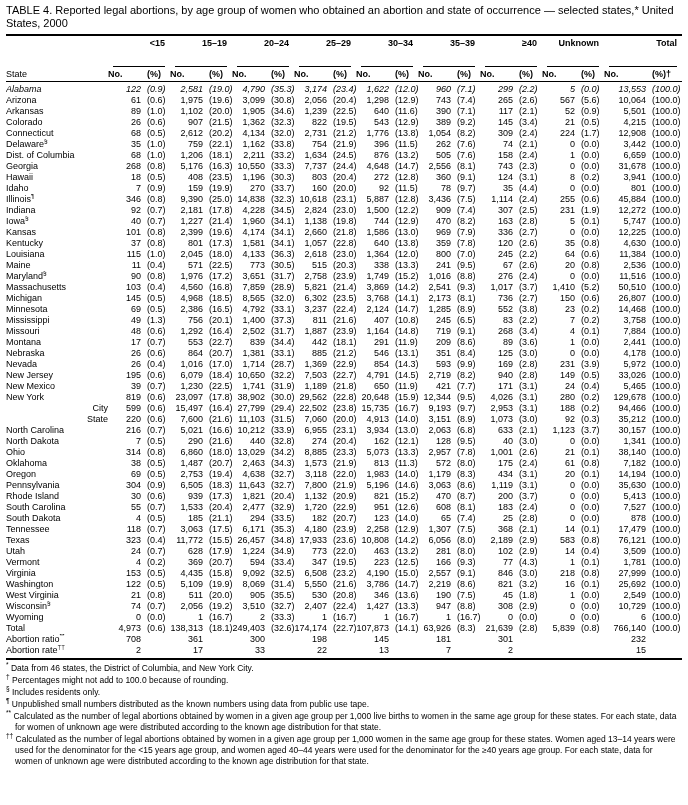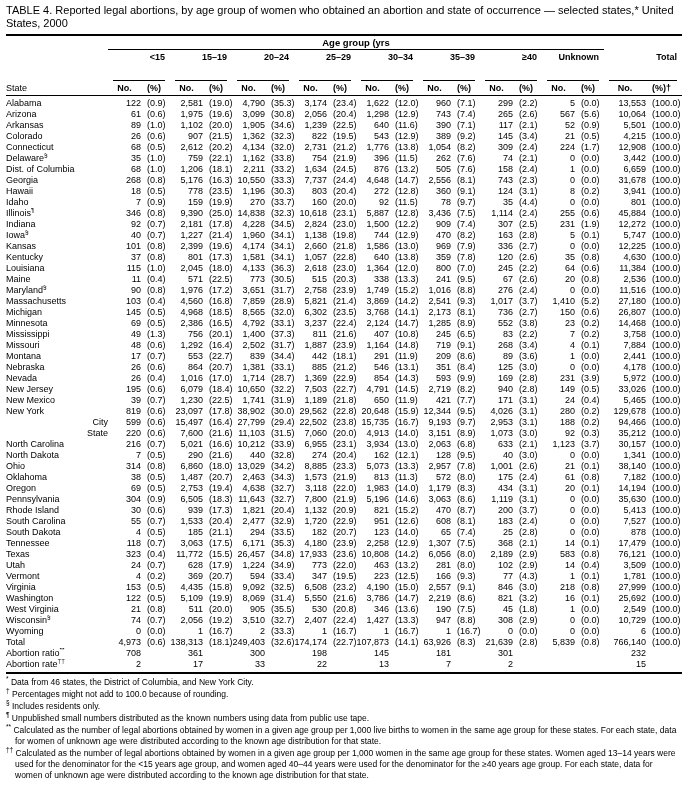--- a/index.html
+++ b/index.html
@@ -5,28 +5,28 @@
   html,body { margin:0; padding:0; background:#ffffff; }
   body { width:688px; height:805px; color:#000; font-family:"Liberation Sans", sans-serif; -webkit-font-smoothing:none; }
   .page { padding:4px 6px 0 6px; }
   .title { font-weight:normal; font-size:11px; line-height:13px; margin-bottom:4px; letter-spacing:0; }
   table { border-collapse:collapse; table-layout:fixed; width:676px; border-top:2px solid #000; }
   th { font-weight:bold; font-size:9px; padding:0; vertical-align:bottom; }
   .age-span div { border-bottom:1px solid #000; text-align:center; font-size:9.5px; padding:1px 0 1px 0; }
   .grp div { border-bottom:1.5px solid #000; margin:0 5px; text-align:right; padding:2px 0 18px 0; white-space:nowrap; }
   .hdr3 th { border-bottom:1.5px solid #000; padding:2px 0 2px 0; }
   .hdr3 .h-state { text-align:left; font-weight:normal; font-size:9px; }
-  .h-no { text-align:center; padding-right:2px !important; }
+  .h-no { text-align:left; padding-right:2px !important; }
   .h-pct { text-align:left; padding-left:4px !important; }
   tbody td { font-size:9px; line-height:11px; padding:0; white-space:nowrap; vertical-align:bottom; }
   td.state { text-align:left; overflow:hidden; }
   td.state.indent { padding-left:10px;text-align:right; }
   td.no { text-align:right; padding-right:2px; }
   td.pct { text-align:left; padding-left:4px; }
-  tbody tr.first td { padding-top:2px; }
+  tbody tr.first td { padding-top:2px;font-style:italic; }
   tbody tr.last td { border-bottom:2.5px solid #000; padding-bottom:2px; }
   sup { font-size:6.5px; vertical-align:super; line-height:0; }
   .footnotes { margin-top:3px; width:676px; font-size:8.5px; line-height:11px; }
   .fn { text-indent:-9px; padding-left:9px; margin-bottom:1px; }
   .fn sup { font-size:6.5px; }
 </style>
 </head>
 <body>
 
 <div class="page">
@@ -48,27 +48,20 @@
       <col style="width:35px">
         <col style="width:27px">
       <col style="width:35px">
         <col style="width:27px">
       <col style="width:35px">
         <col style="width:27px">
       <col style="width:44px">
         <col style="width:34px">
     </colgroup>
     <thead>
-      <tr>
-        <th></th>
-        <th class="age-span" colspan="16">
-          <div>Age group (yrs</div>
-        </th>
-        <th colspan="2"></th>
-      </tr>
       <tr id="groups-row">
         <th></th>
       <th colspan="2" class="grp">
             <div>&lt;15</div>
           </th>
           <th colspan="2" class="grp">
             <div>15–19</div>
           </th>
           <th colspan="2" class="grp">
             <div>20–24</div>
@@ -280,21 +273,21 @@
           <td class="pct">(2.3)</td>
           <td class="no">0</td>
           <td class="pct">(0.0)</td>
           <td class="no">31,678</td>
           <td class="pct">(100.0)</td>
         </tr>
         <tr>
           <td class="state">Hawaii</td>
           <td class="no">18</td>
           <td class="pct">(0.5)</td>
-          <td class="no">778</td>
+          <td class="no">408</td>
           <td class="pct">(23.5)</td>
           <td class="no">1,196</td>
           <td class="pct">(30.3)</td>
           <td class="no">803</td>
           <td class="pct">(20.4)</td>
           <td class="no">272</td>
           <td class="pct">(12.8)</td>
           <td class="no">360</td>
           <td class="pct">(9.1)</td>
           <td class="no">124</td>
@@ -504,21 +497,21 @@
           <td class="no">5,821</td>
           <td class="pct">(21.4)</td>
           <td class="no">3,869</td>
           <td class="pct">(14.2)</td>
           <td class="no">2,541</td>
           <td class="pct">(9.3)</td>
           <td class="no">1,017</td>
           <td class="pct">(3.7)</td>
           <td class="no">1,410</td>
           <td class="pct">(5.2)</td>
-          <td class="no">27,180</td>
+          <td class="no">50,510</td>
           <td class="pct">(100.0)</td>
         </tr>
         <tr>
           <td class="state">Michigan</td>
           <td class="no">145</td>
           <td class="pct">(0.5)</td>
           <td class="no">4,968</td>
           <td class="pct">(18.5)</td>
           <td class="no">8,565</td>
           <td class="pct">(32.0)</td>

